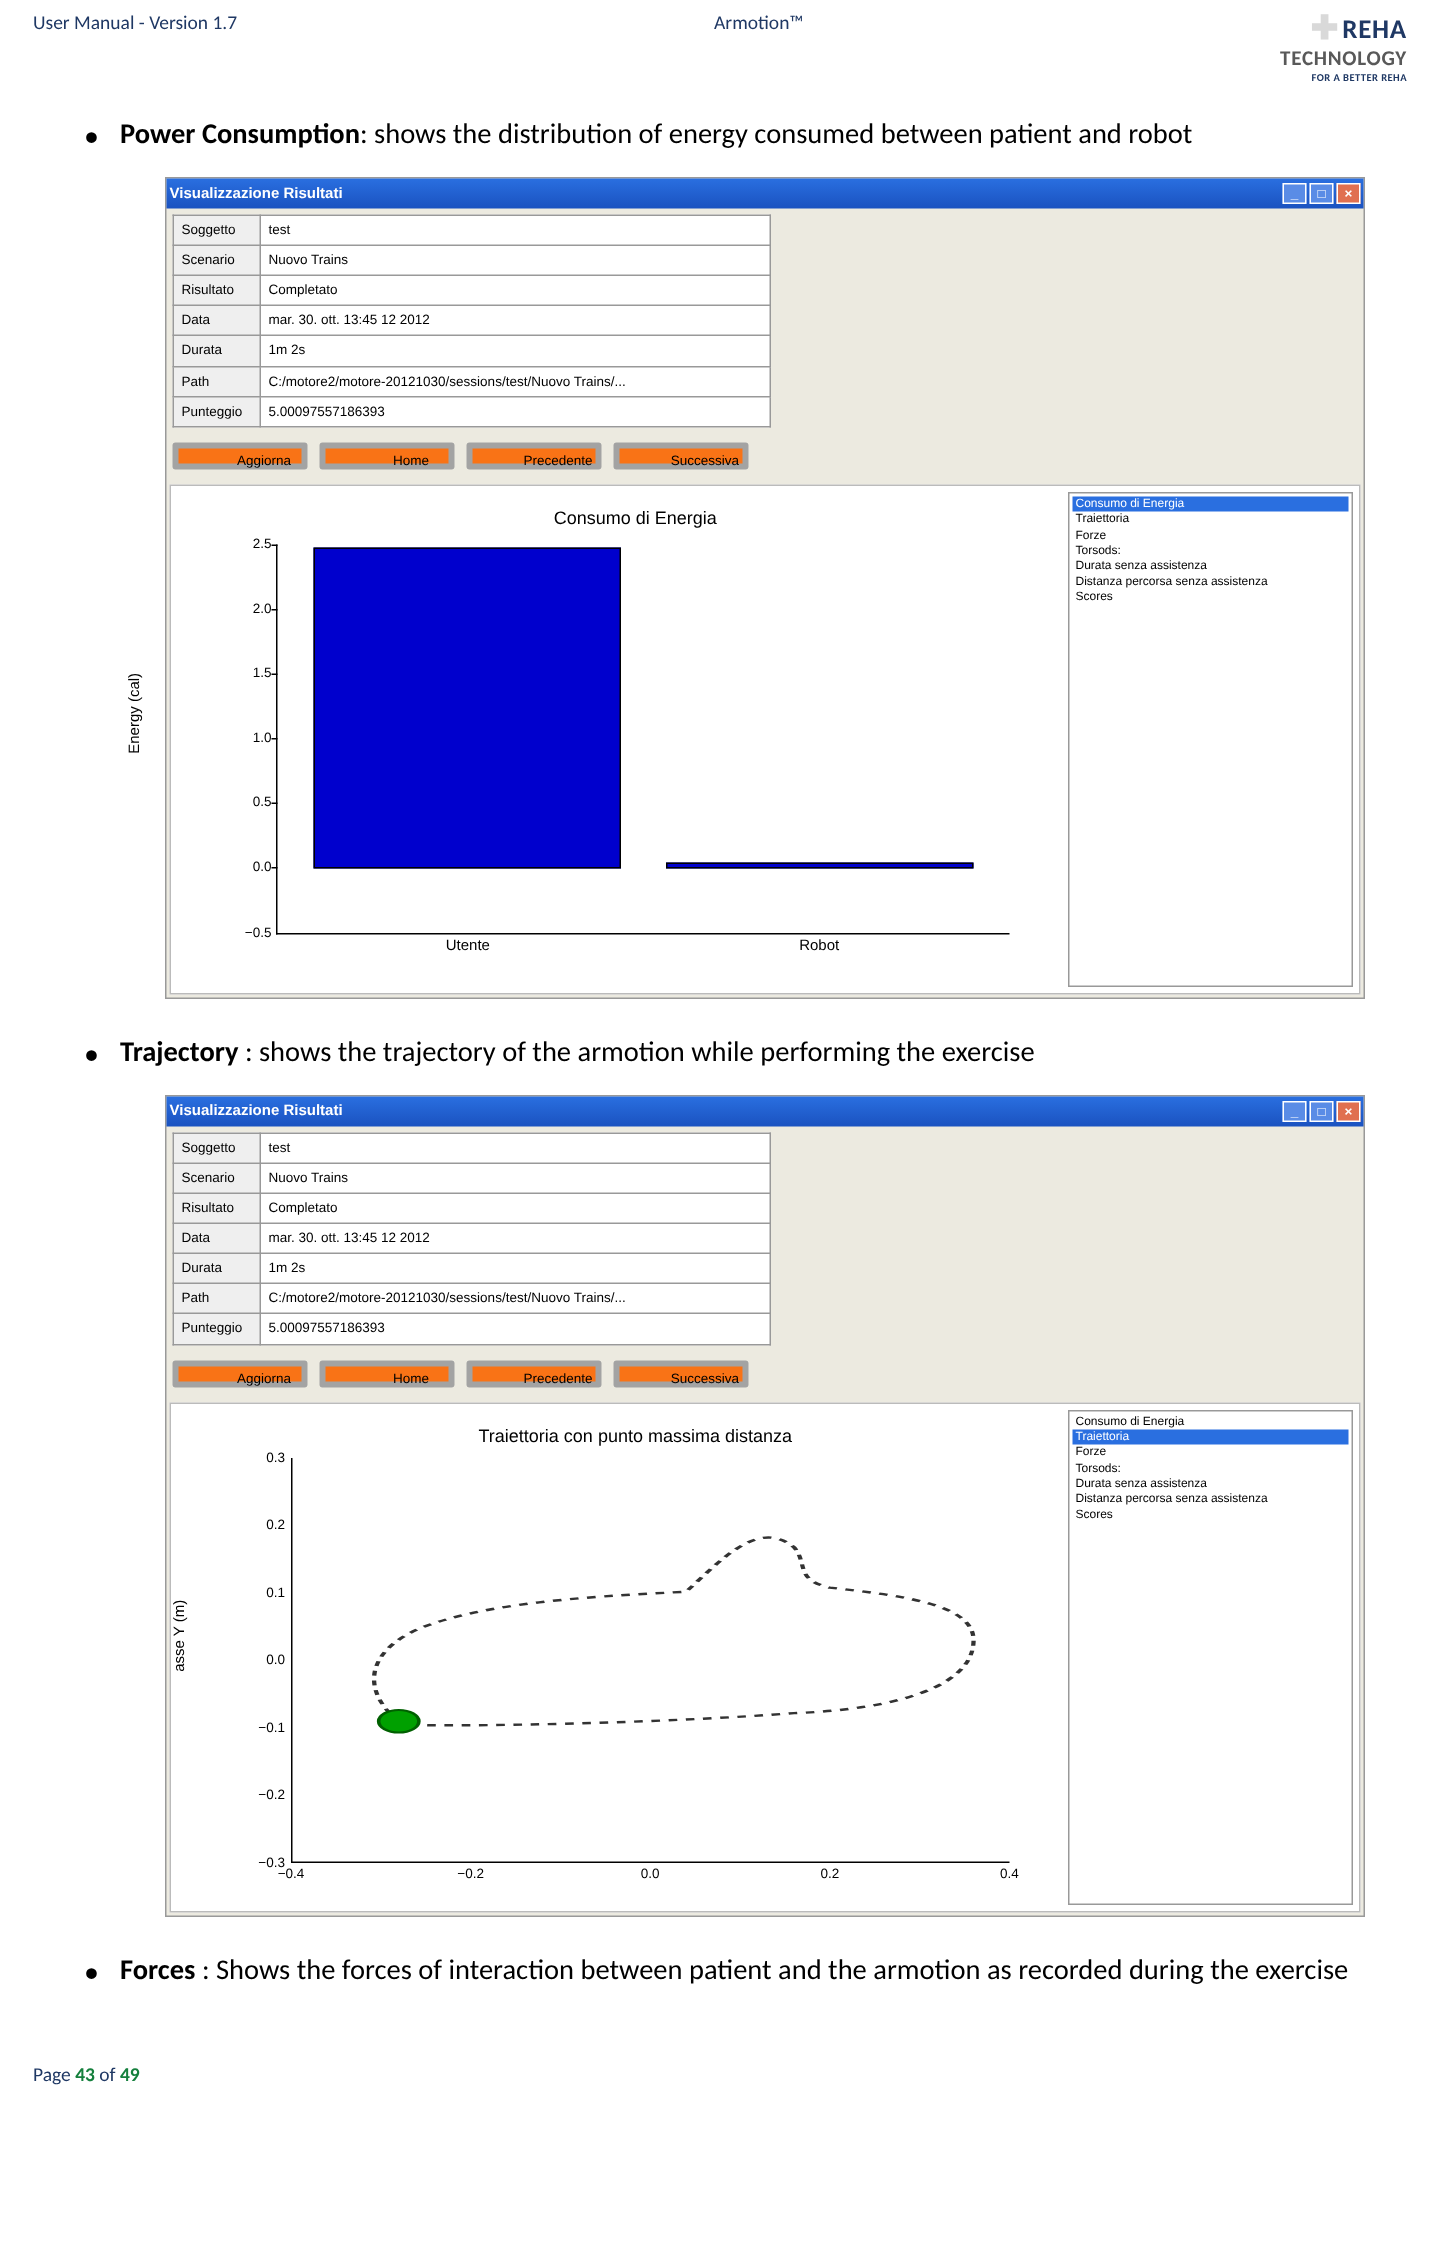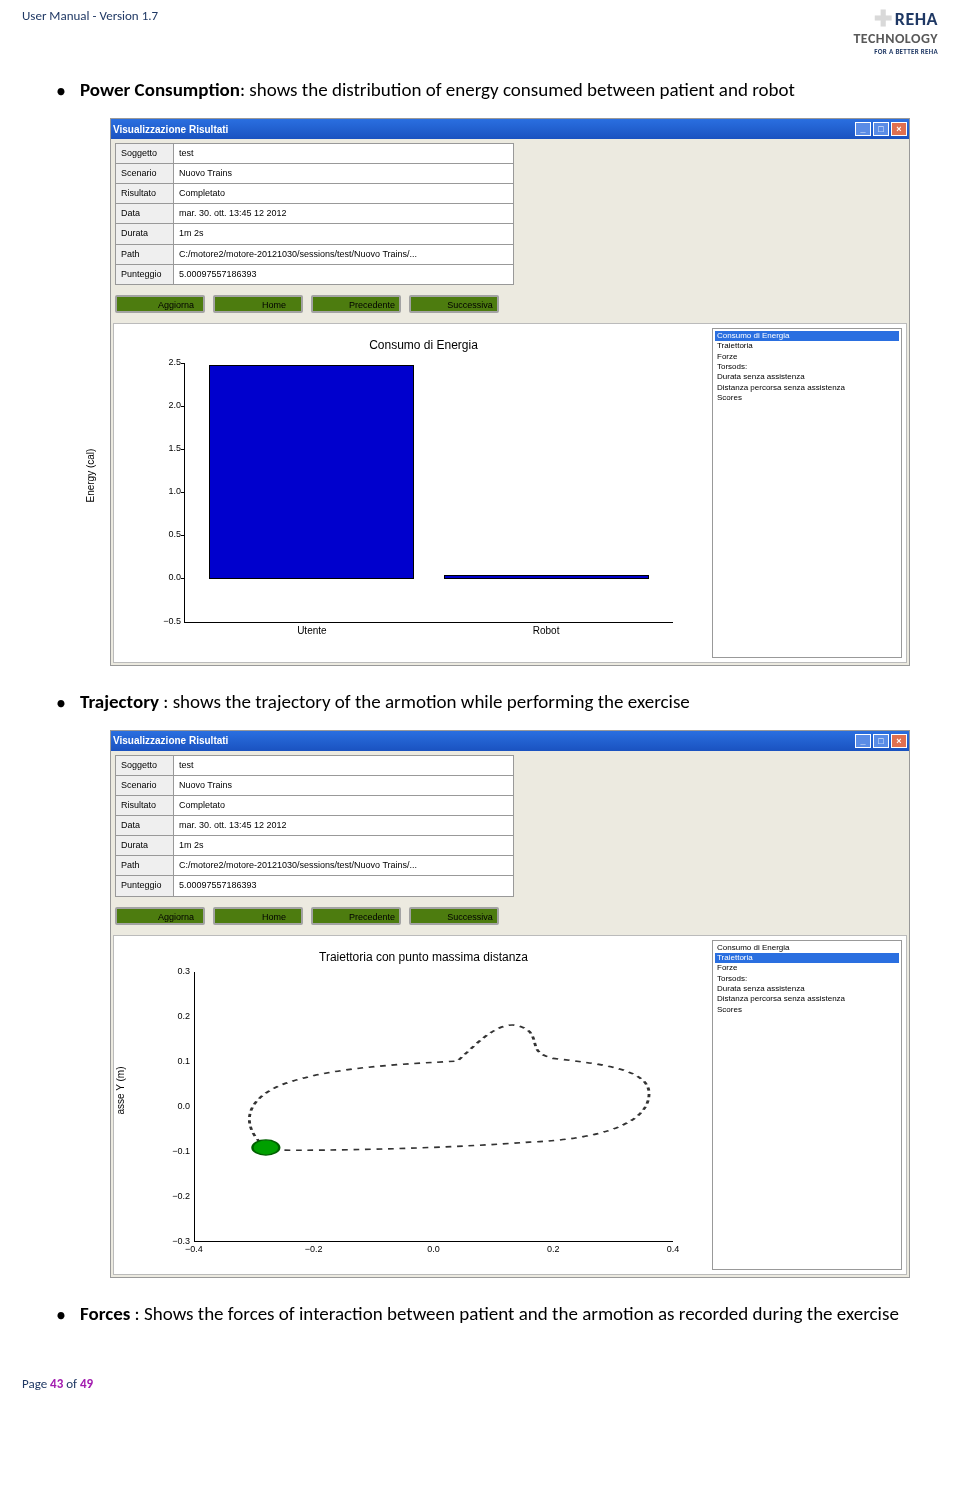--- a/index.html
+++ b/index.html
@@ -52,21 +52,21 @@
   .winbtn { width: 16px; height: 14px; border: 1px solid #fff; font-size: 9px; text-align: center; line-height: 12px; }
   .winbtn.min { background: #5a8ce6; }
   .winbtn.max { background: #5a8ce6; }
   .winbtn.close { background: #e07050; }
   .info-table { margin: 4px; border-collapse: collapse; background: #fff; }
   .info-table td { border: 1px solid #999; padding: 1px 5px; font-size: 9px; height: 13px; }
   .info-table td:first-child { width: 58px; background: #efefef; }
   .info-table td:nth-child(2) { width: 340px; }
   .btnrow { display: flex; gap: 8px; padding: 6px 4px 10px 4px; }
   .btnrow .btn {
-    width: 90px; height: 18px; border: 2px solid #a3a3a3; background: #4d7c0f;
+    width: 90px; height: 18px; border: 4px solid #a3a3a3; background: #f97316;
     text-align: center; font-size: 9px; line-height: 16px; border-radius: 2px; padding-left: 32px;
   }
   .body-split { display: flex; height: 340px; background: #fff; border: 1px solid #bbb; margin: 0 2px 2px 2px; }
   .chart-area { flex: 1; position: relative; padding: 10px 15px 10px 40px; }
   .chart-title { text-align: center; font-size: 12px; margin-bottom: 2px; }
   .side-list { width: 190px; border-left: 1px solid #ccc; border: 1px solid #999; margin: 4px; background: #fff; font-size: 8px; line-height: 1.3; padding: 2px; }
   .side-list .item { padding: 0 2px; white-space: nowrap; overflow: hidden; }
   .side-list .sel { background: #2a6fe0; color: #fff; }
   
   .axes { position: relative; border-left: 1px solid #000; border-bottom: 1px solid #000; height: 260px; margin: 6px 20px 0 30px; }
@@ -78,27 +78,28 @@
   .robot-bar { position: absolute; background: #0000cd; border: 1px solid #000; }
   
   .traj-axes { position: relative; height: 270px; margin: 4px 20px 30px 40px; }
   .traj-box { position: absolute; left: 0; right: 0; top: 0; bottom: 0; border-left: 1px solid #000; border-bottom: 1px solid #000; }
   .t-ytick { position: absolute; left: -34px; width: 30px; text-align: right; font-size: 9px; transform: translateY(-50%); }
   .t-xtick { position: absolute; bottom: -16px; font-size: 9px; transform: translateX(-50%); }
   .traj-svg { position: absolute; left: 0; top: 0; width: 100%; height: 100%; }
   .axis-label-x { text-align: center; font-size: 10px; margin-top: -8px; }
   .axis-label-y { position: absolute; left: 6px; top: 50%; transform: rotate(-90deg); transform-origin: left center; font-size: 10px; }
   .footer { padding: 0 22px 18px 22px; color: #1f3864; font-size: 13px; }
-  .footer b { color: #a21caf; }
+  .footer b { color: #15803d; }
 </style>
 </head>
 <body>
 
 <div class="page-header">
   <div>User Manual - Version 1.7</div>
+  <div class="center">Armotion™</div>
   <div class="logo-wrap">
     <div class="logo-reha">
       <span class="logo-cross">✚</span>
       <span>REHA</span>
     </div>
     <div class="logo-reha logo-tech" style="font-size:14px; justify-content:flex-end;">TECHNOLOGY</div>
     <div class="logo-tag">FOR A BETTER REHA</div>
   </div>
 </div>
 

